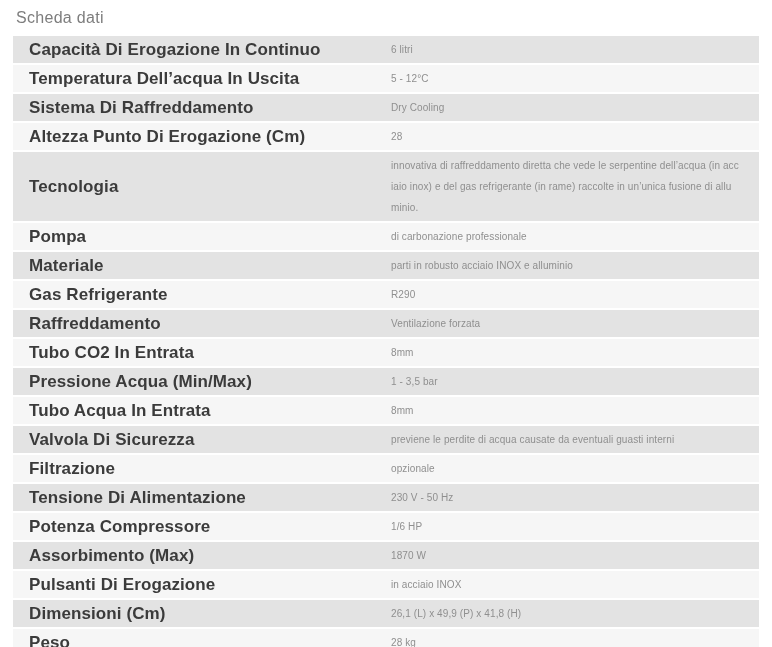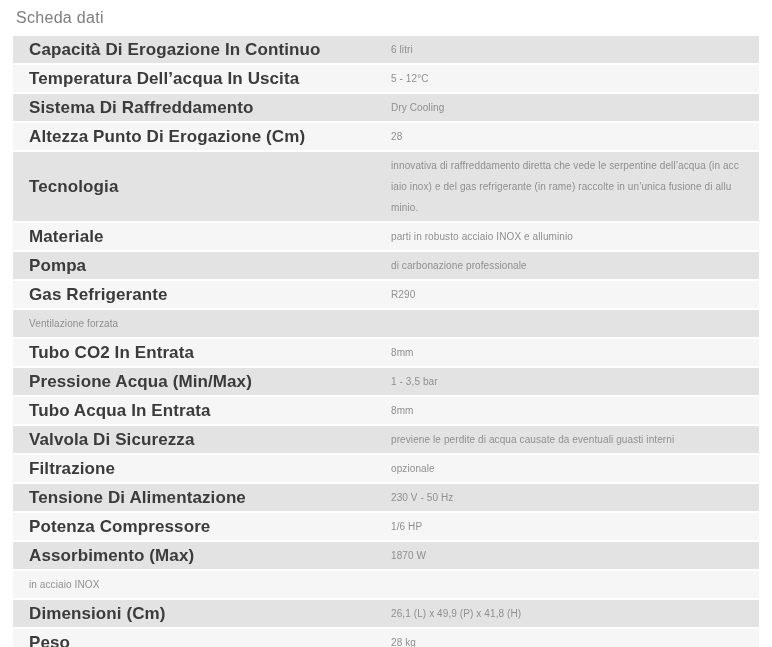--- a/index.html
+++ b/index.html
@@ -73,32 +73,33 @@
       </div>
       <div class="spec-row">
         <div class="spec-label">Altezza Punto Di Erogazione (Cm)</div>
         <div class="spec-value">28</div>
       </div>
       <div class="spec-row">
         <div class="spec-label">Tecnologia</div>
         <div class="spec-value">innovativa di raffreddamento diretta che vede le serpentine dell’acqua (in acciaio inox) e del gas refrigerante (in rame) raccolte in un’unica fusione di alluminio.</div>
       </div>
       <div class="spec-row">
+        <div class="spec-label">Pompa</div>
+        <div class="spec-value">di carbonazione professionale</div>
+      </div>
+      <div class="spec-row">
         <div class="spec-label">Materiale</div>
         <div class="spec-value">parti in robusto acciaio INOX e alluminio</div>
-      </div>
-      <div class="spec-row">
-        <div class="spec-label">Pompa</div>
-        <div class="spec-value">di carbonazione professionale</div>
       </div>
       <div class="spec-row">
         <div class="spec-label">Gas Refrigerante</div>
         <div class="spec-value">R290</div>
       </div>
       <div class="spec-row">
+        <div class="spec-label">Raffreddamento</div>
         <div class="spec-value">Ventilazione forzata</div>
       </div>
       <div class="spec-row">
         <div class="spec-label">Tubo CO2 In Entrata</div>
         <div class="spec-value">8mm</div>
       </div>
       <div class="spec-row">
         <div class="spec-label">Pressione Acqua (Min/Max)</div>
         <div class="spec-value">1 - 3,5 bar</div>
       </div>
@@ -120,20 +121,21 @@
       </div>
       <div class="spec-row">
         <div class="spec-label">Potenza Compressore</div>
         <div class="spec-value">1/6 HP</div>
       </div>
       <div class="spec-row">
         <div class="spec-label">Assorbimento (Max)</div>
         <div class="spec-value">1870 W</div>
       </div>
       <div class="spec-row">
+        <div class="spec-label">Pulsanti Di Erogazione</div>
         <div class="spec-value">in acciaio INOX</div>
       </div>
       <div class="spec-row">
         <div class="spec-label">Dimensioni (Cm)</div>
         <div class="spec-value">26,1 (L) x 49,9 (P) x 41,8 (H)</div>
       </div>
       <div class="spec-row">
         <div class="spec-label">Peso</div>
         <div class="spec-value">28 kg</div>
       </div>

